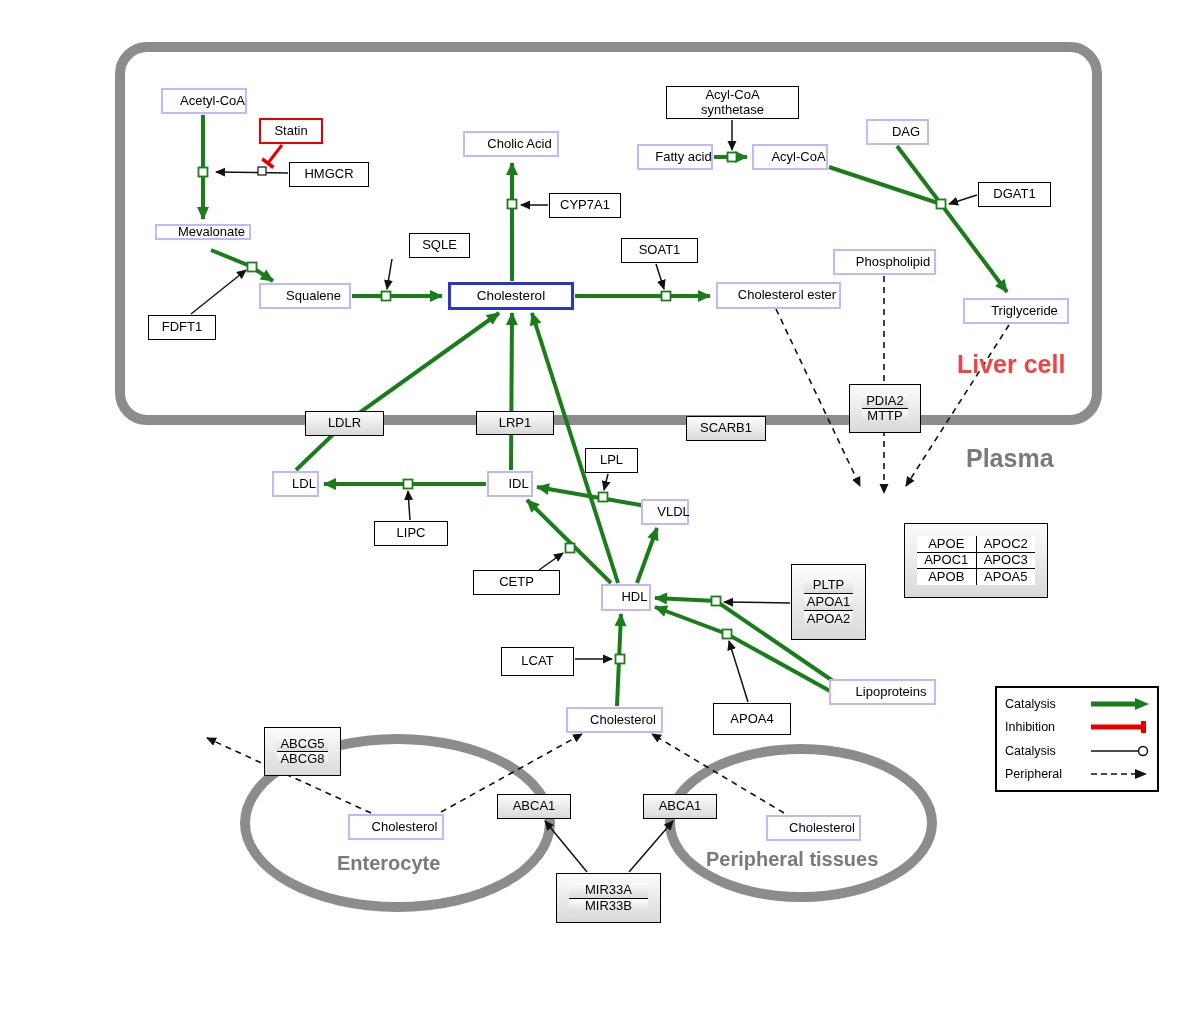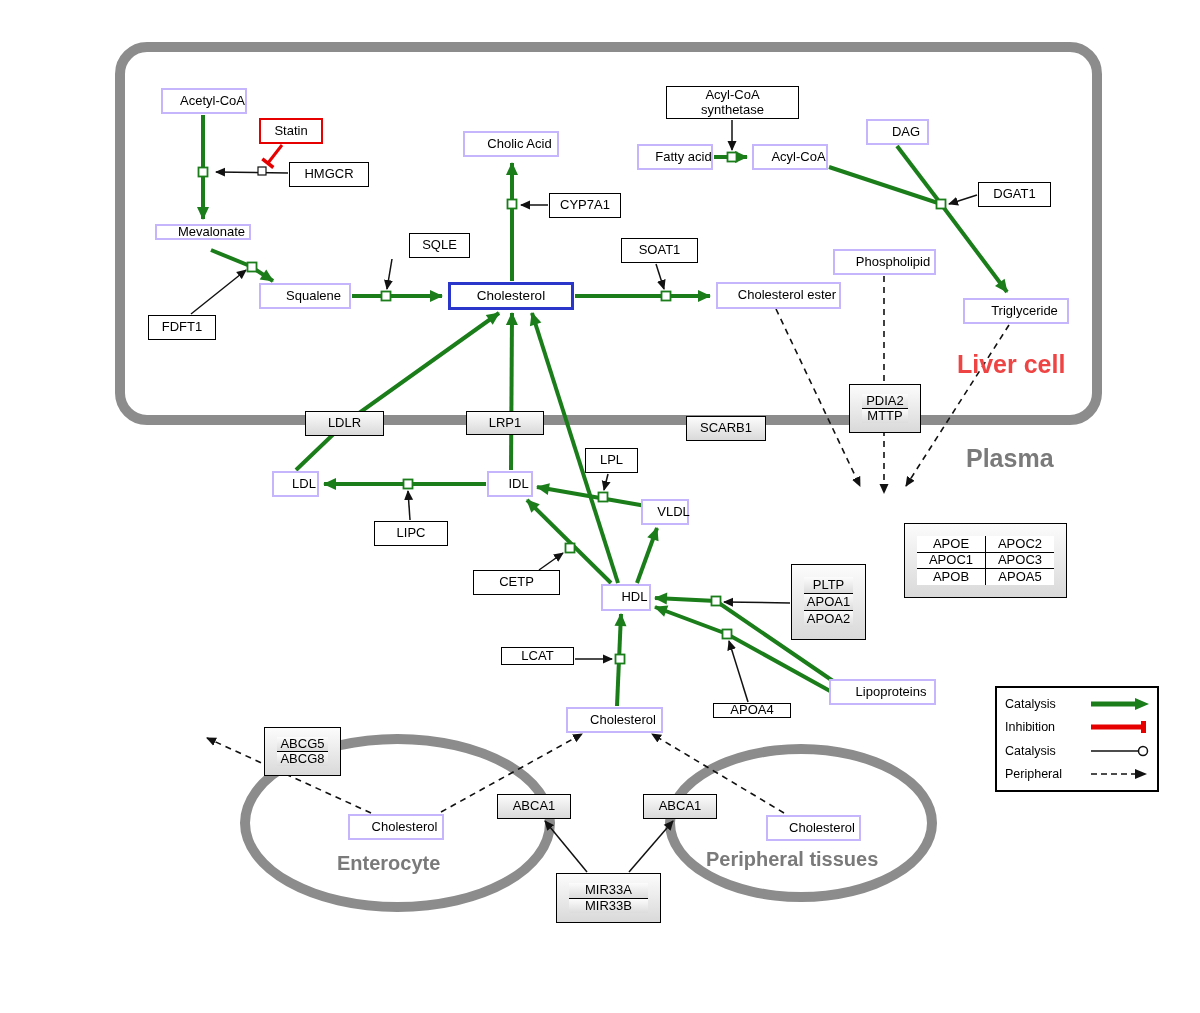--- a/index.html
+++ b/index.html
@@ -135,54 +135,54 @@
         <span>Acyl-CoA</span>
         <span>synthetase</span>
       </div>
       <div class="node metabolite" style="left: 637px; top: 144px; width: 76px; height: 26px;">Fatty acid</div>
       <div class="node metabolite" style="left: 752px; top: 144px; width: 76px; height: 26px;">Acyl-CoA</div>
       <div class="node metabolite" style="left: 866px; top: 119px; width: 63px; height: 26px;">DAG</div>
       <div class="node gene" style="left: 978px; top: 182px; width: 73px; height: 25px;">DGAT1</div>
       <div class="node metabolite" style="left: 833px; top: 249px; width: 103px; height: 26px;">Phospholipid</div>
       <div class="node metabolite" style="left: 963px; top: 298px; width: 106px; height: 26px;">Triglyceride</div>
       <div class="node membrane" style="left: 305px; top: 411px; width: 79px; height: 25px;">LDLR</div>
-      <div class="node membrane" style="left: 466px; top: 411px; width: 78px; height: 24px;">LRP1</div>
+      <div class="node membrane" style="left: 476px; top: 411px; width: 78px; height: 24px;">LRP1</div>
       <div class="node membrane" style="left: 686px; top: 416px; width: 80px; height: 25px;">SCARB1</div>
       <div class="node stack" style="left: 849px; top: 384px; width: 72px; height: 49px;">
         <div class="stack-row">PDIA2</div>
         <div class="stack-row">MTTP</div>
       </div>
       <div class="node metabolite" style="left: 272px; top: 471px; width: 47px; height: 26px;">LDL</div>
       <div class="node metabolite" style="left: 487px; top: 471px; width: 46px; height: 26px;">IDL</div>
       <div class="node gene" style="left: 585px; top: 448px; width: 53px; height: 25px;">LPL</div>
       <div class="node metabolite" style="left: 641px; top: 499px; width: 48px; height: 26px;">VLDL</div>
       <div class="node gene" style="left: 374px; top: 521px; width: 74px; height: 25px;">LIPC</div>
       <div class="node gene" style="left: 473px; top: 570px; width: 87px; height: 25px;">CETP</div>
       <div class="node metabolite" style="left: 601px; top: 584px; width: 50px; height: 27px;">HDL</div>
       <div class="node stack" style="left: 791px; top: 564px; width: 75px; height: 76px;">
         <div class="stack-row">PLTP</div>
         <div class="stack-row">APOA1</div>
         <div class="stack-row">APOA2</div>
       </div>
-      <div class="node table" style="left: 904px; top: 523px; width: 163px; height: 75px;">
+      <div class="node table" style="left: 904px; top: 523px; width: 144px; height: 75px;">
         <div class="table-row">
           <div class="table-cell">APOE</div>
           <div class="table-cell">APOC2</div>
         </div>
         <div class="table-row">
           <div class="table-cell">APOC1</div>
           <div class="table-cell">APOC3</div>
         </div>
         <div class="table-row">
           <div class="table-cell">APOB</div>
           <div class="table-cell">APOA5</div>
         </div>
       </div>
-      <div class="node gene" style="left: 501px; top: 647px; width: 73px; height: 18px;">LCAT</div>
-      <div class="node gene" style="left: 713px; top: 703px; width: 78px; height: 15px;">APOA4</div>
+      <div class="node gene" style="left: 501px; top: 647px; width: 73px; height: 29px;">LCAT</div>
+      <div class="node gene" style="left: 713px; top: 703px; width: 78px; height: 32px;">APOA4</div>
       <div class="node metabolite" style="left: 829px; top: 679px; width: 107px; height: 26px;">Lipoproteins</div>
       <div class="node metabolite" style="left: 566px; top: 707px; width: 97px; height: 26px;">Cholesterol</div>
       <div class="node stack" style="left: 264px; top: 727px; width: 77px; height: 49px;">
         <div class="stack-row">ABCG5</div>
         <div class="stack-row">ABCG8</div>
       </div>
       <div class="node metabolite" style="left: 348px; top: 814px; width: 96px; height: 26px;">Cholesterol</div>
       <div class="node membrane" style="left: 497px; top: 794px; width: 74px; height: 25px;">ABCA1</div>
       <div class="node membrane" style="left: 643px; top: 794px; width: 74px; height: 25px;">ABCA1</div>
       <div class="node metabolite" style="left: 766px; top: 815px; width: 95px; height: 26px;">Cholesterol</div>

